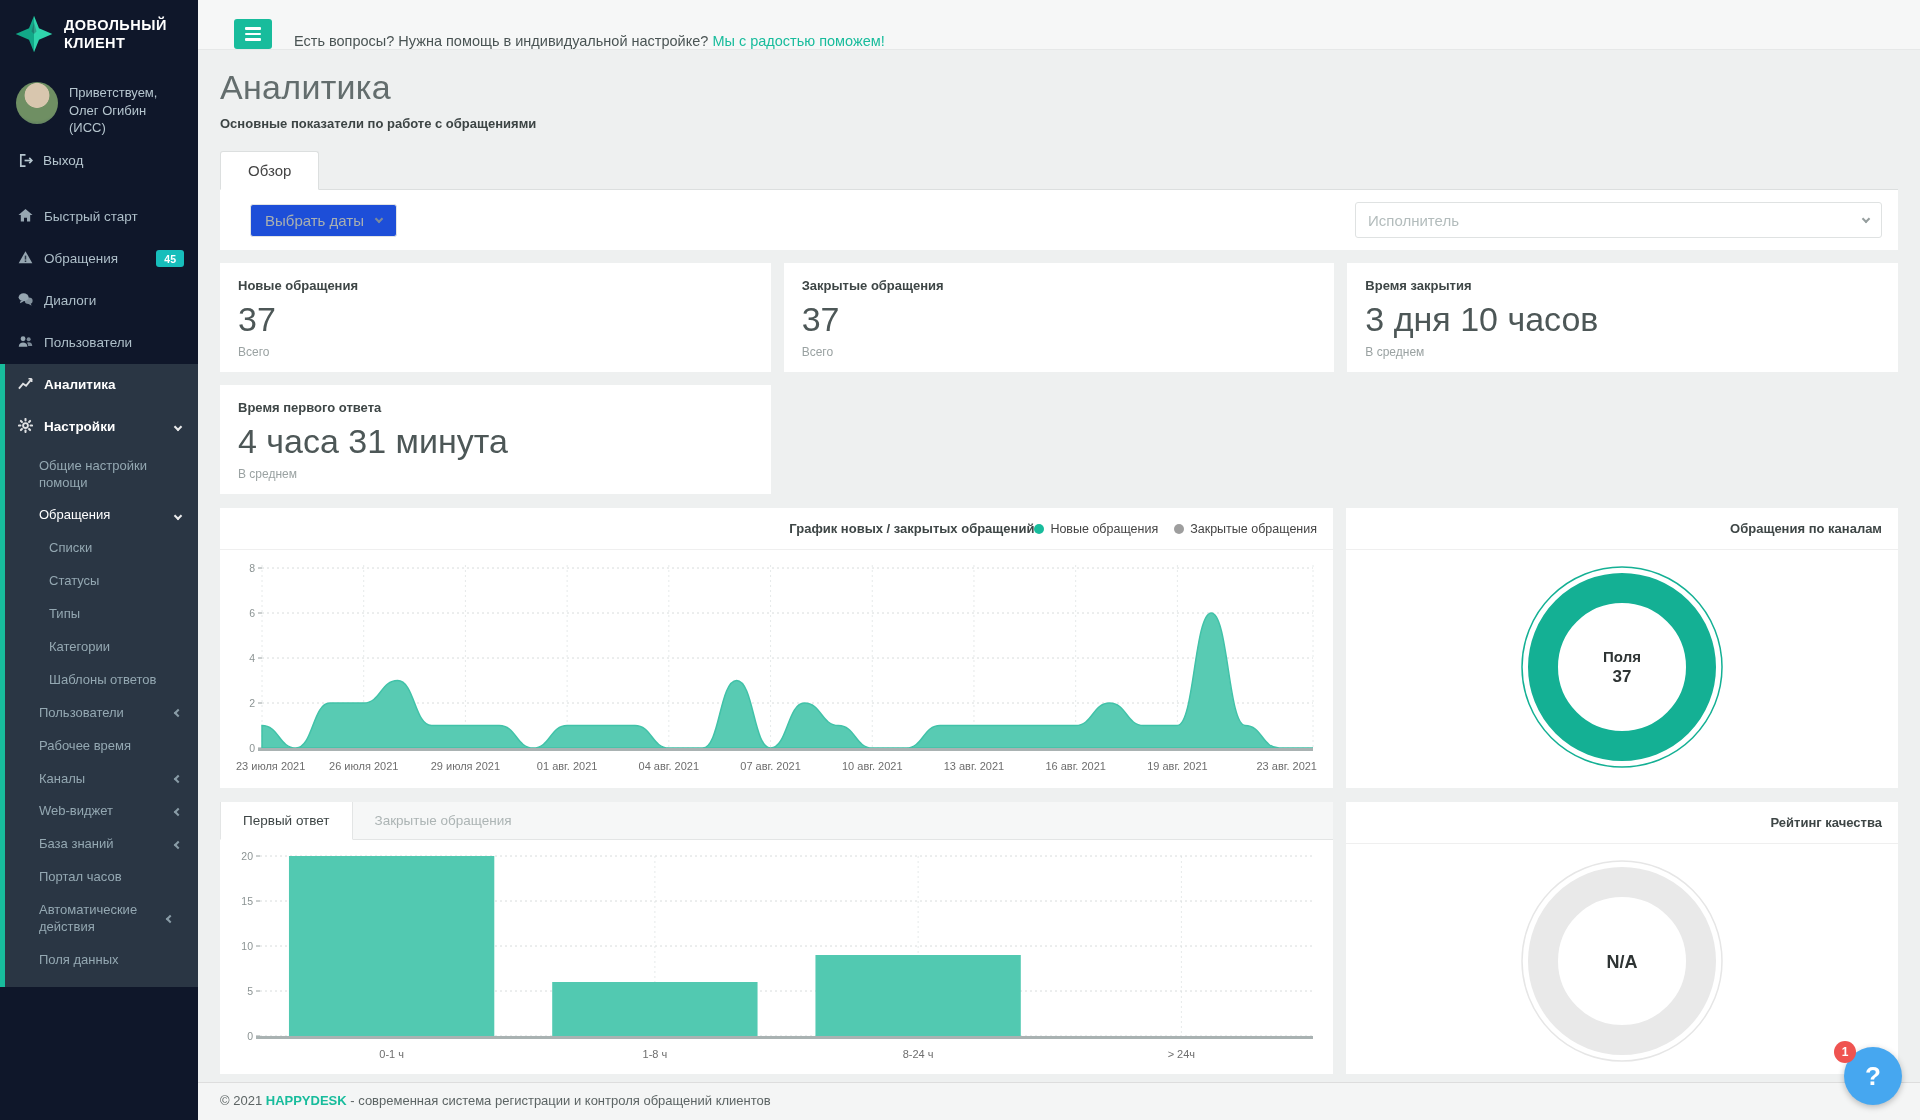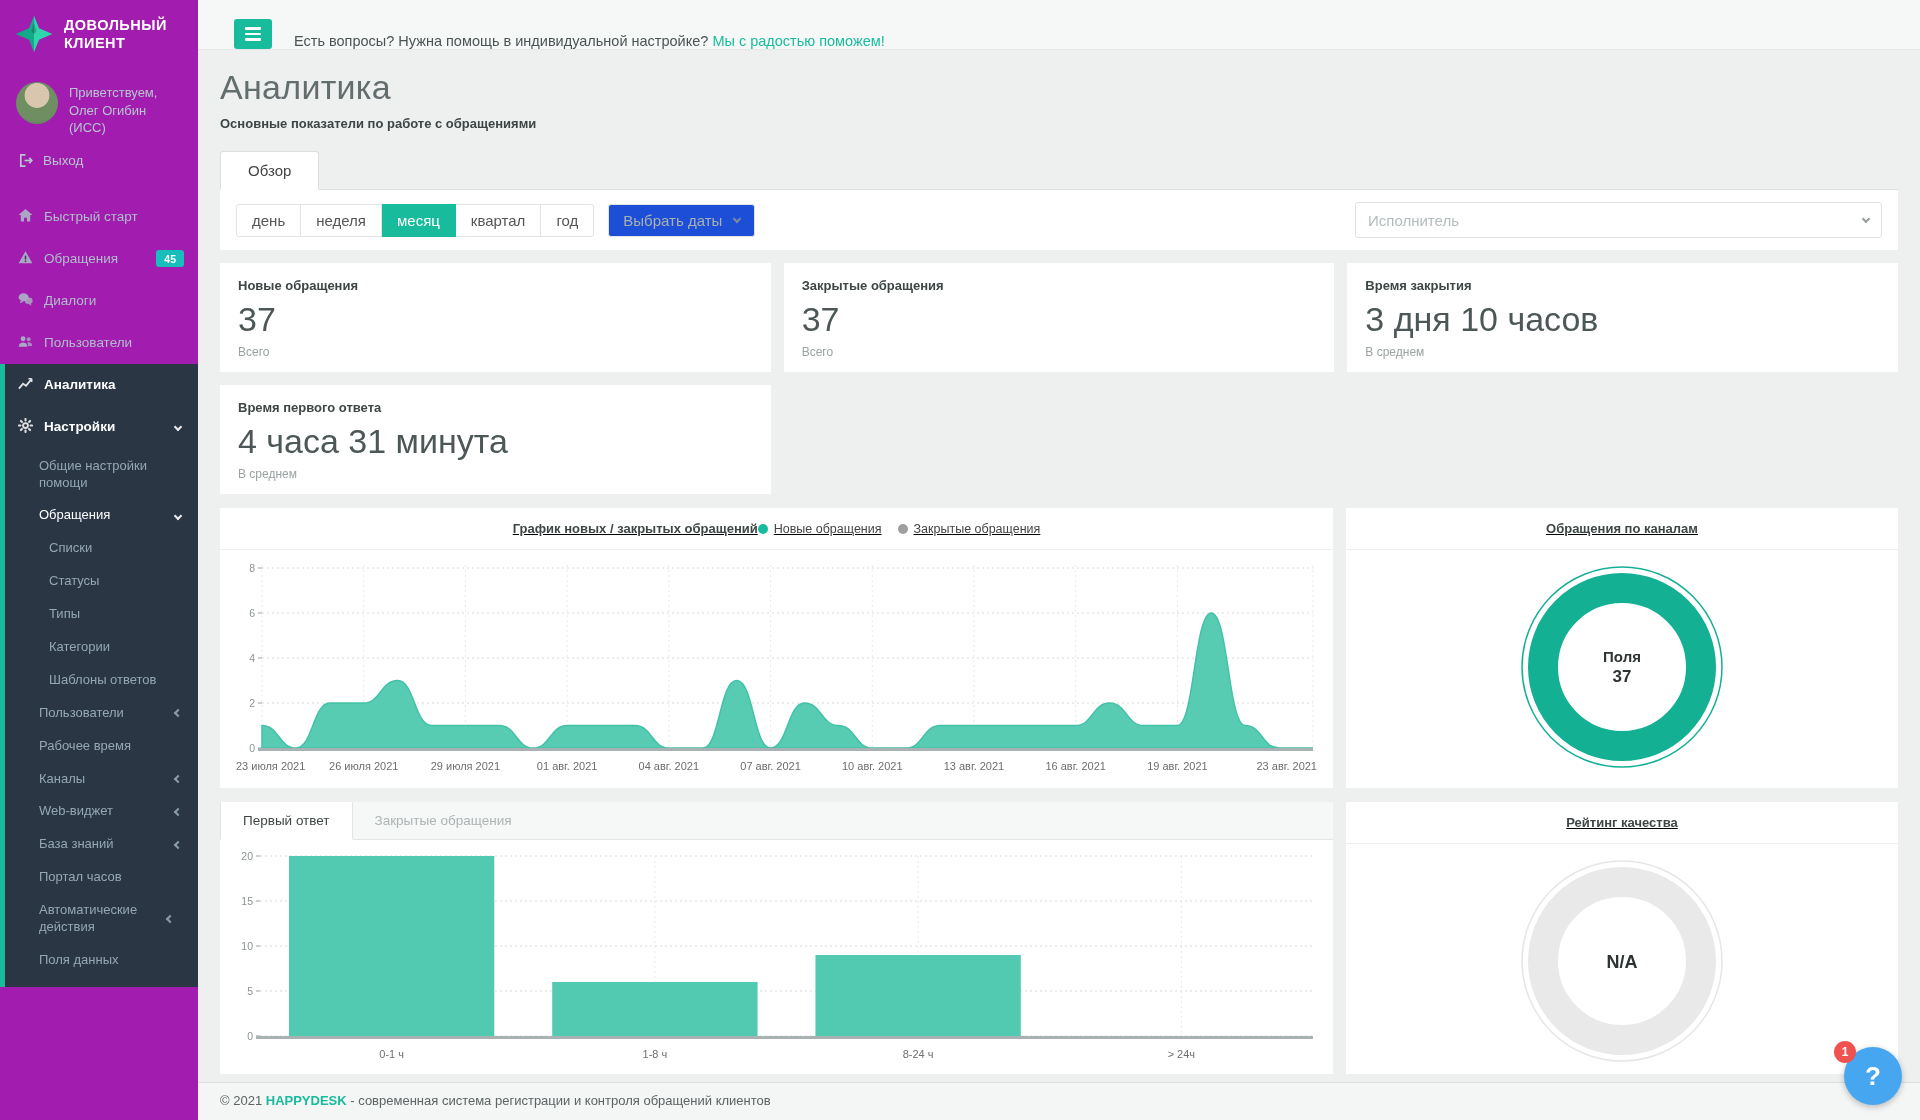--- a/index.html
+++ b/index.html
@@ -2,21 +2,21 @@
 <html><head>
 <meta charset="utf-8">
 <style>
   * { box-sizing: border-box; margin: 0; padding: 0; }
   html,body { width:1920px; height:1120px; overflow:hidden;
     font-family:"Liberation Sans","DejaVu Sans",sans-serif; background:#eef0f0; }
   body { display:flex; }
   svg text { font-family:"Liberation Sans","DejaVu Sans",sans-serif; }
 
   
-  .sidebar { width:198px; min-width:198px; height:100%; background:#a21caf; color:#aebfc9; overflow:hidden; }
+  .sidebar { width:198px; min-width:198px; height:100%; background:#0f172a; color:#aebfc9; overflow:hidden; }
   .logo { display:flex; align-items:center; gap:10px; padding:14px 12px 12px 14px; }
   .logo-text { color:#fff; font-weight:bold; font-size:14.5px; letter-spacing:.5px; line-height:1.25; }
   .user-panel { display:flex; gap:11px; padding:16px 4px 6px 16px; align-items:flex-start; }
   .avatar { width:42px; height:42px; border-radius:50%; flex:none;
     background:radial-gradient(circle at 50% 32%, #d8c6ae 0 34%, #6f8f63 36% 70%, #4e6f5e 100%); }
   .user-greeting { font-size:13px; line-height:1.35; color:#b6c6cf; padding-top:2px; }
   .logout-row { display:flex; align-items:center; gap:10px; padding:10px 16px 14px 18px; font-size:13.5px; color:#b6c6cf; cursor:pointer; }
   .menu { margin-top:14px; font-size:13.5px; }
   .menu-item { display:flex; align-items:center; gap:11px; padding:12px 14px 12px 17px; cursor:pointer; color:#aebfc9; }
   .menu-item .mi-icon { width:16px; text-align:center; opacity:.85; flex:none; }
@@ -59,21 +59,21 @@
 
   .cards-grid { display:grid; grid-template-columns:1fr 1fr 1fr; gap:13px; margin-top:13px; }
   .card { background:#fff; padding:15px 18px 13px 18px; min-height:101px; }
   .card.card-4 { grid-column:1; }
   .card-title { font-size:13px; font-weight:bold; color:#3e4646; }
   .card-value { font-size:34px; font-weight:400; color:#4d5757; margin-top:7px; }
   .card-caption { font-size:12px; color:#9aa2a2; margin-top:6px; }
 
   .charts-row { display:grid; grid-template-columns:1113px 1fr; gap:13px; margin-top:14px; }
   .panel { background:#fff; }
-  .panel-header { padding:13px 16px; border-bottom:1px solid #efefef; display:flex; align-items:center; justify-content:center;text-decoration:underline; }
+  .panel-header { padding:13px 16px; border-bottom:1px solid #efefef; display:flex; align-items:center; justify-content:flex-end; }
   .panel-title { font-size:13px; font-weight:bold; color:#3e4646; }
   .legend { display:flex; gap:16px; align-items:center; }
   .legend-item { display:flex; align-items:center; gap:6px; font-size:12.5px; color:#444; cursor:pointer; }
   .legend-dot { width:10px; height:10px; border-radius:50%; }
   .chart-body { padding:8px 14px 4px 14px; }
 
   .bar-tabs { background:#f6f7f7; border-bottom:1px solid #e3e5e5; display:flex; }
   .bar-tab { padding:11px 22px; font-size:13.5px; cursor:pointer; }
   .bar-tab.active { background:#fff; border:1px solid #e3e5e5; border-top:none; border-bottom:1px solid #fff; margin-bottom:-1px; color:#3e4646; }
   .bar-tab.inactive { color:#acb4b4; }
@@ -275,27 +275,20 @@
   <div class="content">
     <h1 class="page-title">Аналитика</h1>
     <div class="page-subtitle">Основные показатели по работе с обращениями</div>
 
     <div class="tabs-row">
       <div class="tab">Обзор</div>
     </div>
 
     <div class="filter-panel">
       <div style="display:flex; align-items:center;">
-        <div class="btn-group">
-          <button class="pbtn">день</button>
-          <button class="pbtn">неделя</button>
-          <button class="pbtn active">месяц</button>
-          <button class="pbtn">квартал</button>
-          <button class="pbtn">год</button>
-        </div>
         <button class="date-btn">
           <span>Выбрать даты</span>
           <span class="chev"></span>
         </button>
       </div>
       <div class="select-box">
         <span class="select-placeholder">Исполнитель</span>
         <span class="chev"></span>
       </div>
     </div>

